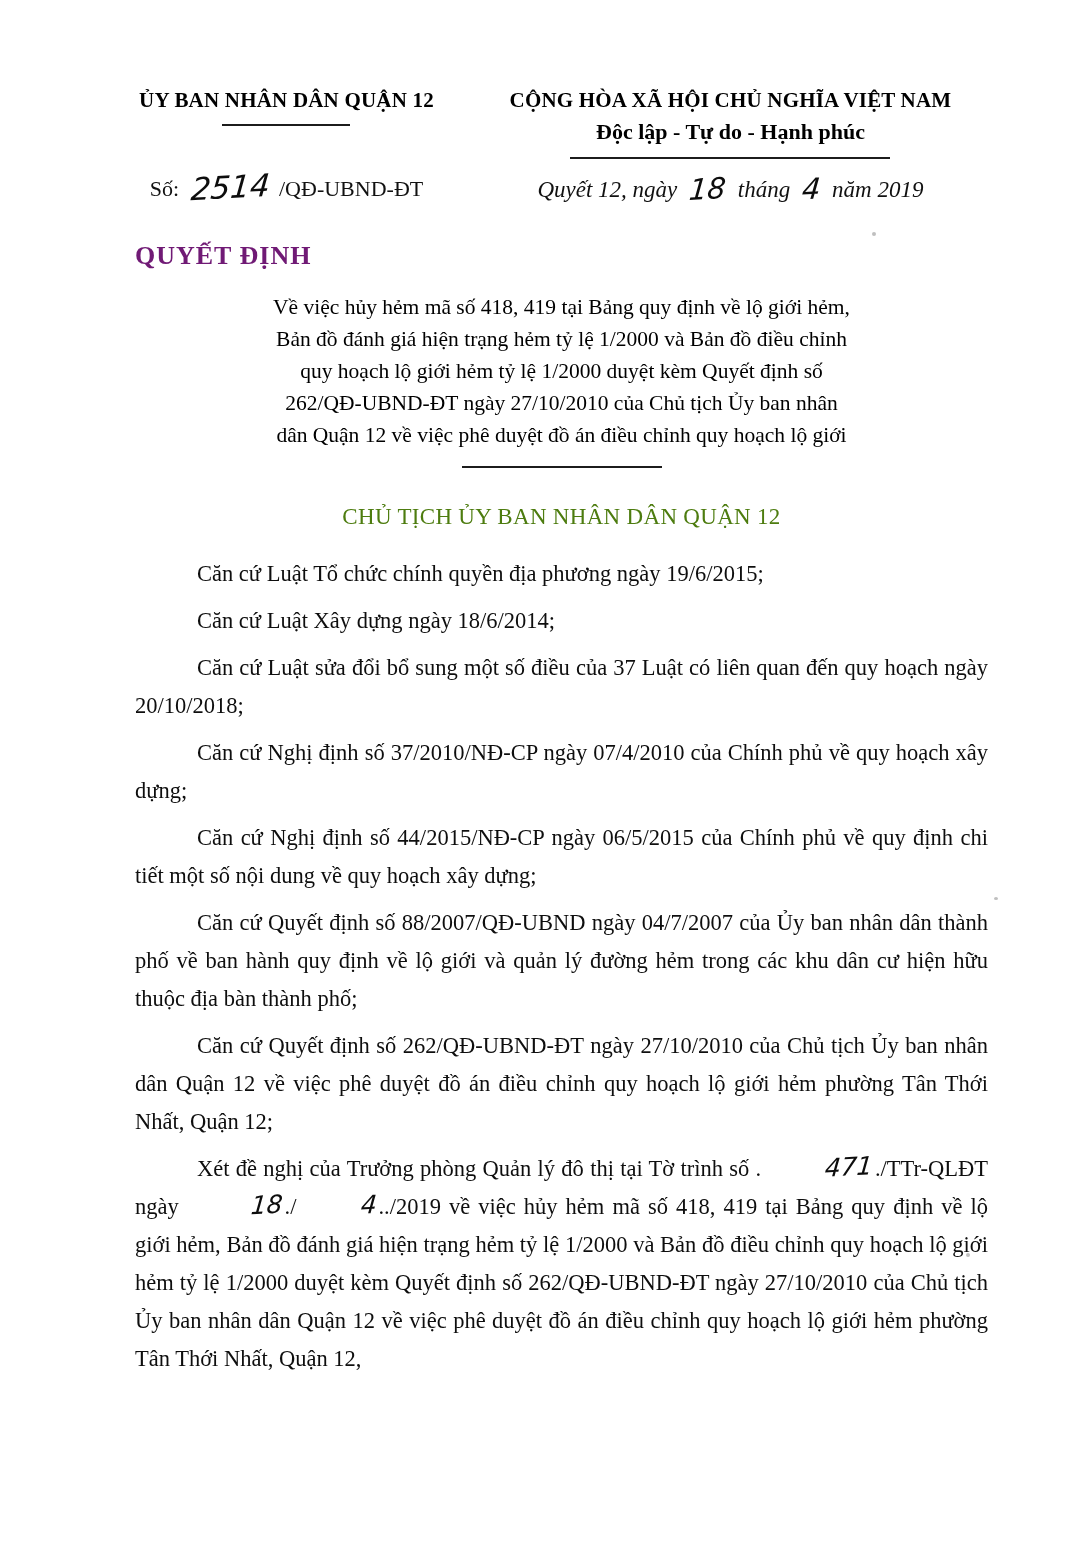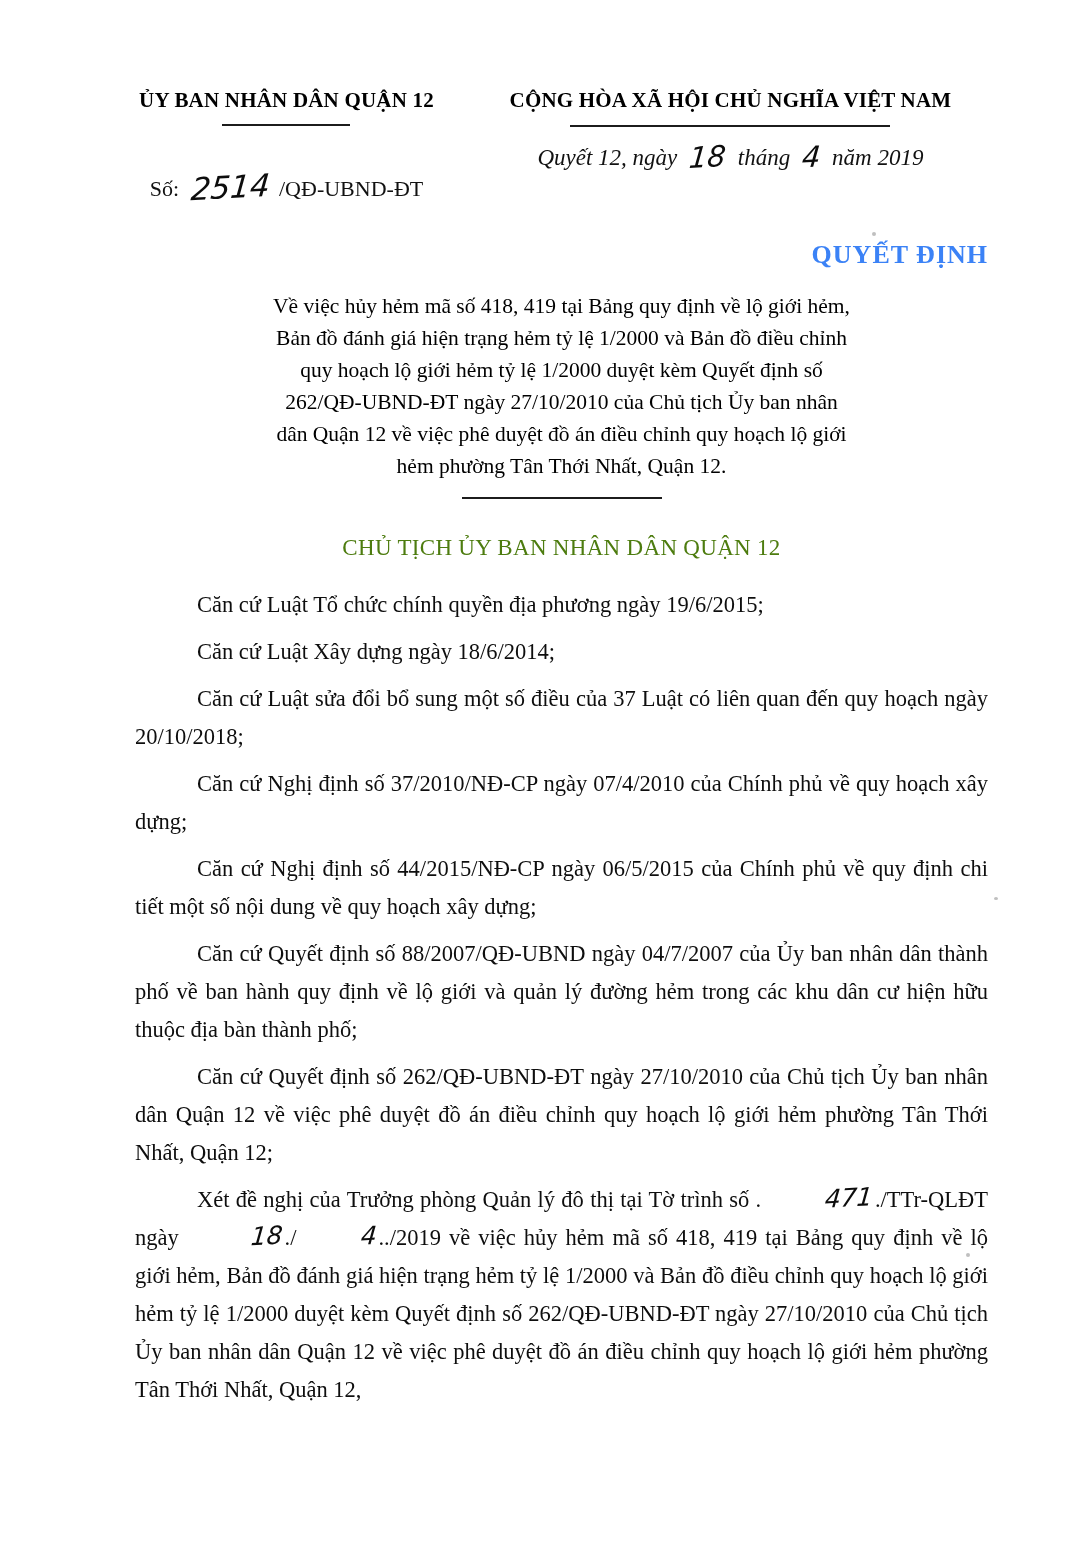--- a/index.html
+++ b/index.html
@@ -52,22 +52,22 @@
     color: #0d0d0d;
     line-height: 1;
   }
   .hand-so   { font-size: 31px; margin: 0 4px 0 6px; top: 2px; }
   .hand-date { font-size: 29px; margin: 0 6px; top: 2px; }
   .hand-body { font-size: 25px; margin: 0 2px; top: 1px; }
 
   
   .main { margin-left: 35px; width: 853px; }
   .doc-heading {
-    margin-top: 38px; text-align: right;
-    font-weight: bold; font-size: 26px; color: #3b82f6;
+    margin-top: 38px; text-align: left;
+    font-weight: bold; font-size: 26px; color: #701a75;
     letter-spacing: 1px;
   }
   .subject { margin-top: 20px; text-align: center; }
   .subject-line {
     font-weight: normal; font-size: 21.5px; line-height: 32px; color: #000;
   }
   .subject-underline {
     width: 200px; height: 2px; background: #1c1c1c;
     margin: 15px auto 0 auto;
   }
@@ -104,20 +104,21 @@
       <div class="org-name">ỦY BAN NHÂN DÂN QUẬN 12</div>
       <div class="org-underline"></div>
       <div class="so-line">
         <span>Số:</span>
         <span class="hand hand-so">2514</span>
         <span>/QĐ-UBND-ĐT</span>
       </div>
     </div>
     <div class="header-right">
       <div class="country-name">CỘNG HÒA XÃ HỘI CHỦ NGHĨA VIỆT NAM</div>
+      <div class="motto">Độc lập - Tự do - Hạnh phúc</div>
       <div class="motto-underline"></div>
       <div class="date-line">
         <span>Quyết 12, ngày</span>
         <span class="hand hand-date">18</span>
         <span>tháng</span>
         <span class="hand hand-date">4</span>
         <span>năm 2019</span>
       </div>
     </div>
   </div>
@@ -125,21 +126,20 @@
   <div class="main">
 
     <div class="doc-heading">QUYẾT ĐỊNH</div>
 
     <div class="subject">
       <div class="subject-line">Về việc hủy hẻm mã số 418, 419 tại Bảng quy định về lộ giới hẻm,</div>
       <div class="subject-line">Bản đồ đánh giá hiện trạng hẻm tỷ lệ 1/2000 và Bản đồ điều chỉnh</div>
       <div class="subject-line">quy hoạch lộ giới hẻm tỷ lệ 1/2000 duyệt kèm Quyết định số</div>
       <div class="subject-line">262/QĐ-UBND-ĐT ngày 27/10/2010 của Chủ tịch Ủy ban nhân</div>
       <div class="subject-line">dân Quận 12 về việc phê duyệt đồ án điều chỉnh quy hoạch lộ giới</div>
-      <div class="subject-line">hẻm phường Tân Thới Nhất, Quận 12.</div>
       <div class="subject-underline"></div>
     </div>
 
     <div class="issuer-heading">CHỦ TỊCH ỦY BAN NHÂN DÂN QUẬN 12</div>
 
     <div class="body-text">
       <p>Căn cứ Luật Tổ chức chính quyền địa phương ngày 19/6/2015;</p>
       <p>Căn cứ Luật Xây dựng ngày 18/6/2014;</p>
       <p>Căn cứ Luật sửa đổi bổ sung một số điều của 37 Luật có liên quan đến quy hoạch ngày 20/10/2018;</p>
       <p>Căn cứ Nghị định số 37/2010/NĐ-CP ngày 07/4/2010 của Chính phủ về quy hoạch xây dựng;</p>

